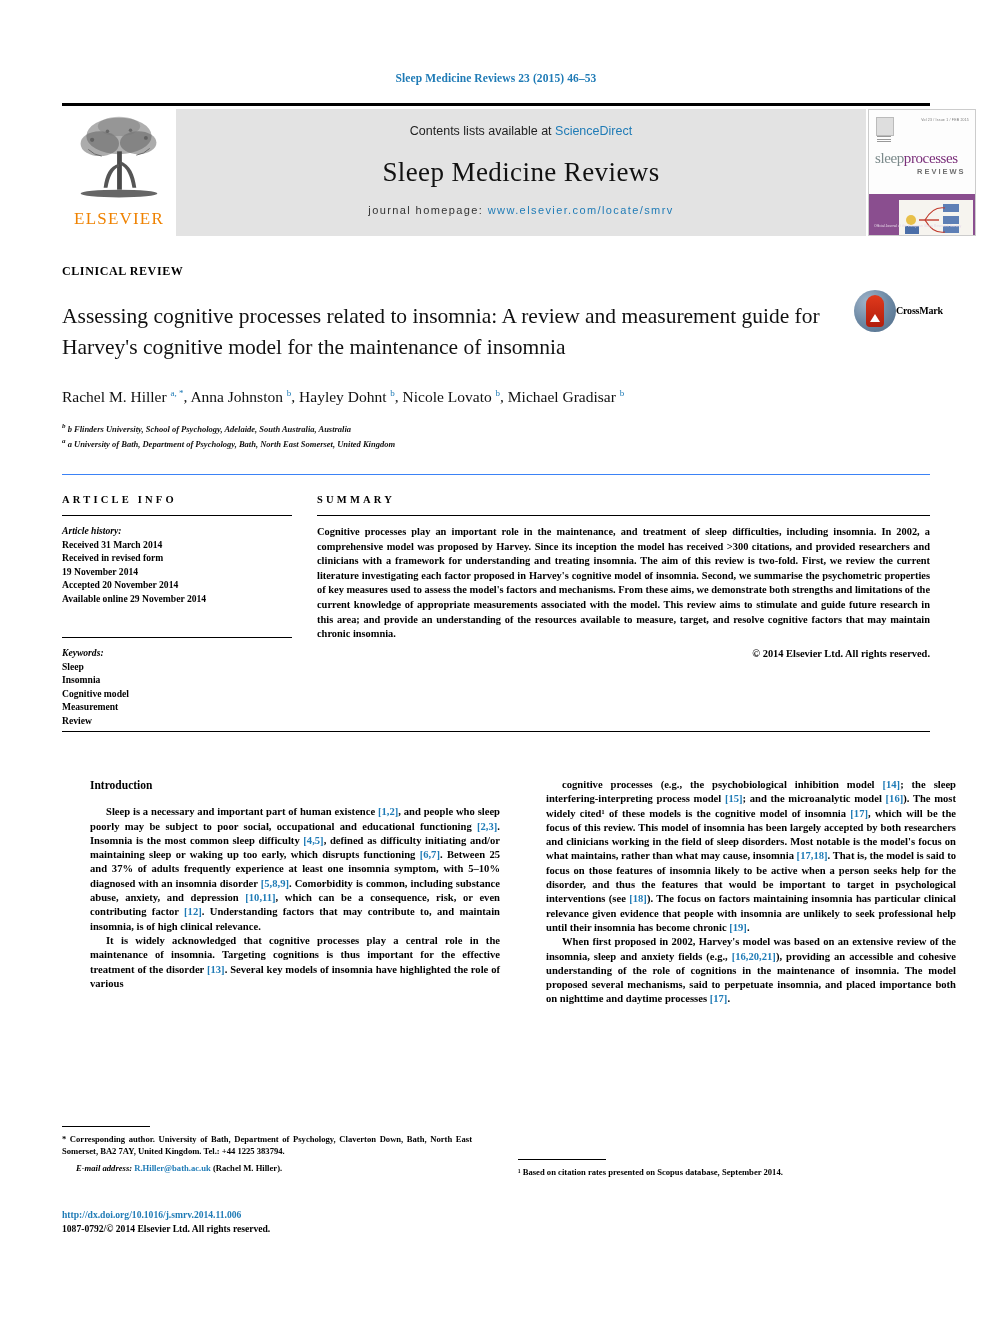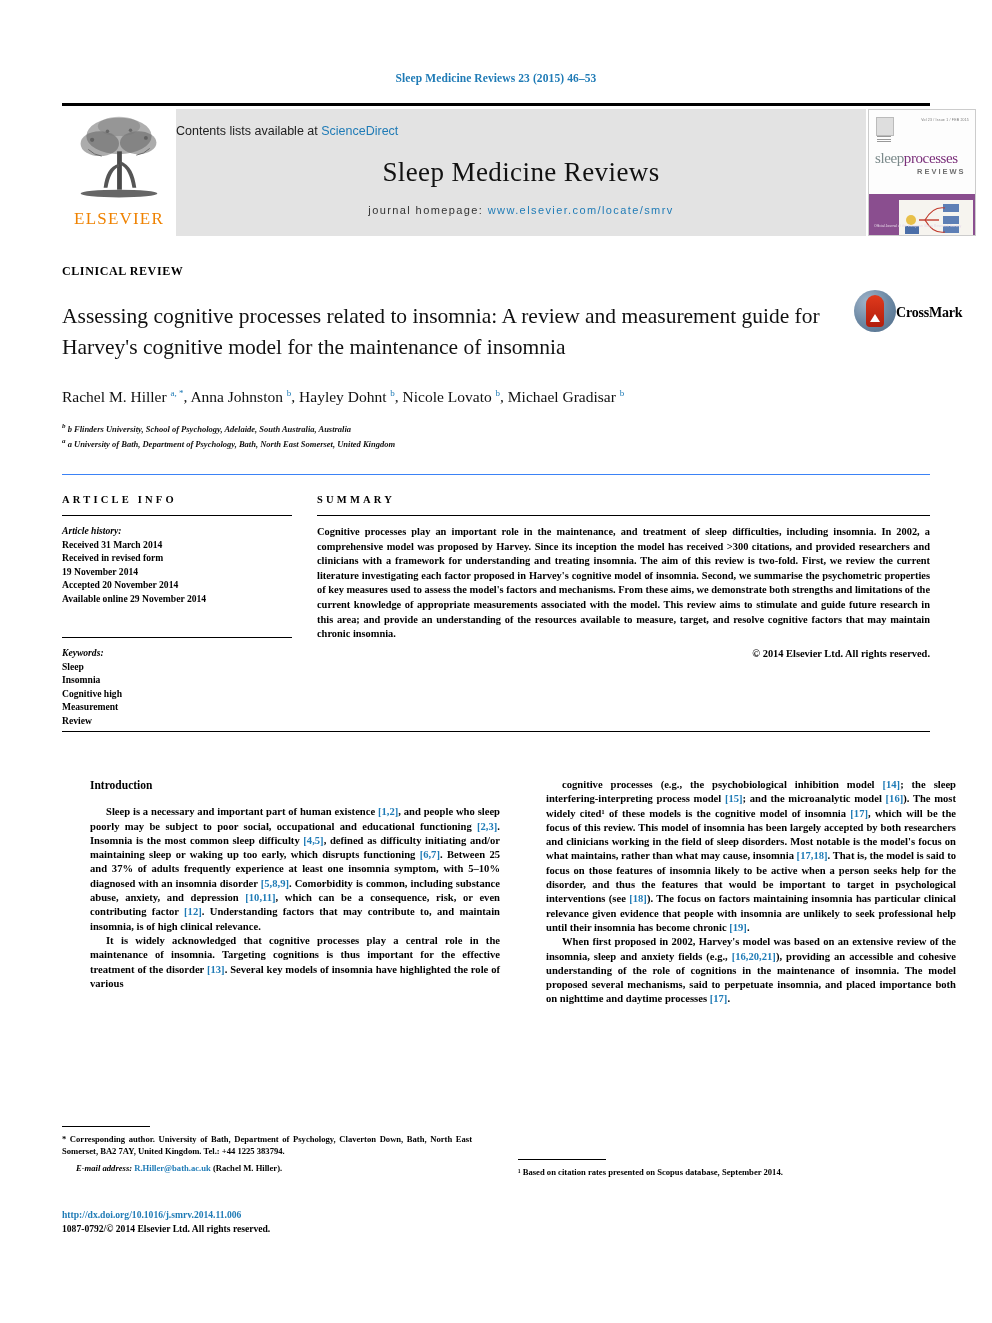--- a/index.html
+++ b/index.html
@@ -34,21 +34,21 @@
     position:absolute; left:0px; top:3px; width:114px; height:127px;
     background:#ffffff; overflow:hidden;
   }
   .els-tree { position:absolute; left:8px; top:2px; width:98px; height:96px; }
   .els-word {
     position:absolute; left:0; top:100px; width:114px; text-align:center;
     color:#ef8200; font-family:"Liberation Serif", serif;
     font-size:17px; letter-spacing:1.2px; font-weight:normal;
   }
   .contents-line {
-    position:absolute; left:114px; top:18px; width:690px; 
+    position:absolute; left:114px; top:18px; width:690px; text-align:center;
     font-family:"Liberation Sans", sans-serif; font-size:12.5px; color:#222;
   }
   .contents-line a { color:#1f7bb6; text-decoration:none; }
   .journal-title {
     position:absolute; left:114px; top:51px; width:690px; text-align:center;
     font-family:"Liberation Serif", serif; font-size:27px; color:#111;
     letter-spacing:.4px;
   }
   .homepage-line {
     position:absolute; left:114px; top:98px; width:690px; text-align:center;
@@ -106,21 +106,21 @@
     position:absolute; left:12px; top:5px; width:18px; height:32px;
     background:linear-gradient(#e03a1c,#b21d0c); border-radius:9px 9px 4px 4px;
   }
   .cm-tri {
     position:absolute; left:16px; top:24px; width:0; height:0;
     border-left:5px solid transparent; border-right:5px solid transparent;
     border-bottom:8px solid #ffffff;
   }
   .cm-label {
     position:absolute; left:42px; top:15px;
-    font-family:"Liberation Serif", serif; font-weight:bold; font-size:14px;
+    font-family:"Liberation Serif", serif; font-weight:bold; font-size:10px;
     letter-spacing:-0.2px;
   }
 
   
   .authors {
     position:absolute; left:62px; top:388px; width:860px;
     font-family:"Liberation Serif", serif; font-size:15.5px; color:#111;
   }
   .authors sup { color:#1f7bb6; font-size:9px; }
   .affil {
@@ -302,21 +302,21 @@
         <div>Received in revised form</div>
         <div>19 November 2014</div>
         <div>Accepted 20 November 2014</div>
         <div>Available online 29 November 2014</div>
       </div>
       <div class="kwrule"></div>
       <div class="kw">
         <div class="it">Keywords:</div>
         <div>Sleep</div>
         <div>Insomnia</div>
-        <div>Cognitive high</div>
+        <div>Cognitive model</div>
         <div>Measurement</div>
         <div>Review</div>
       </div>
     </div>
 
     <div class="col-sum">
       <div class="sec-head">SUMMARY</div>
       <div class="rule"></div>
       <div class="abstract">Cognitive processes play an important role in the maintenance, and treatment of sleep difficulties, including insomnia. In 2002, a comprehensive model was proposed by Harvey. Since its inception the model has received &gt;300 citations, and provided researchers and clinicians with a framework for understanding and treating insomnia. The aim of this review is two-fold. First, we review the current literature investigating each factor proposed in Harvey's cognitive model of insomnia. Second, we summarise the psychometric properties of key measures used to assess the model's factors and mechanisms. From these aims, we demonstrate both strengths and limitations of the current knowledge of appropriate measurements associated with the model. This review aims to stimulate and guide future research in this area; and provide an understanding of the resources available to measure, target, and resolve cognitive factors that may maintain chronic insomnia.</div>
       <div class="copyline">© 2014 Elsevier Ltd. All rights reserved.</div>

